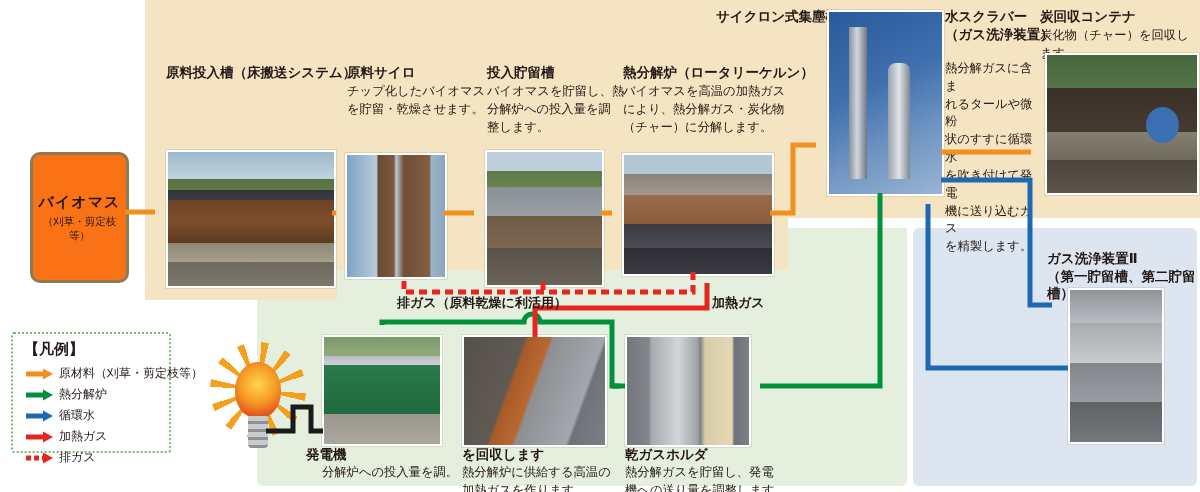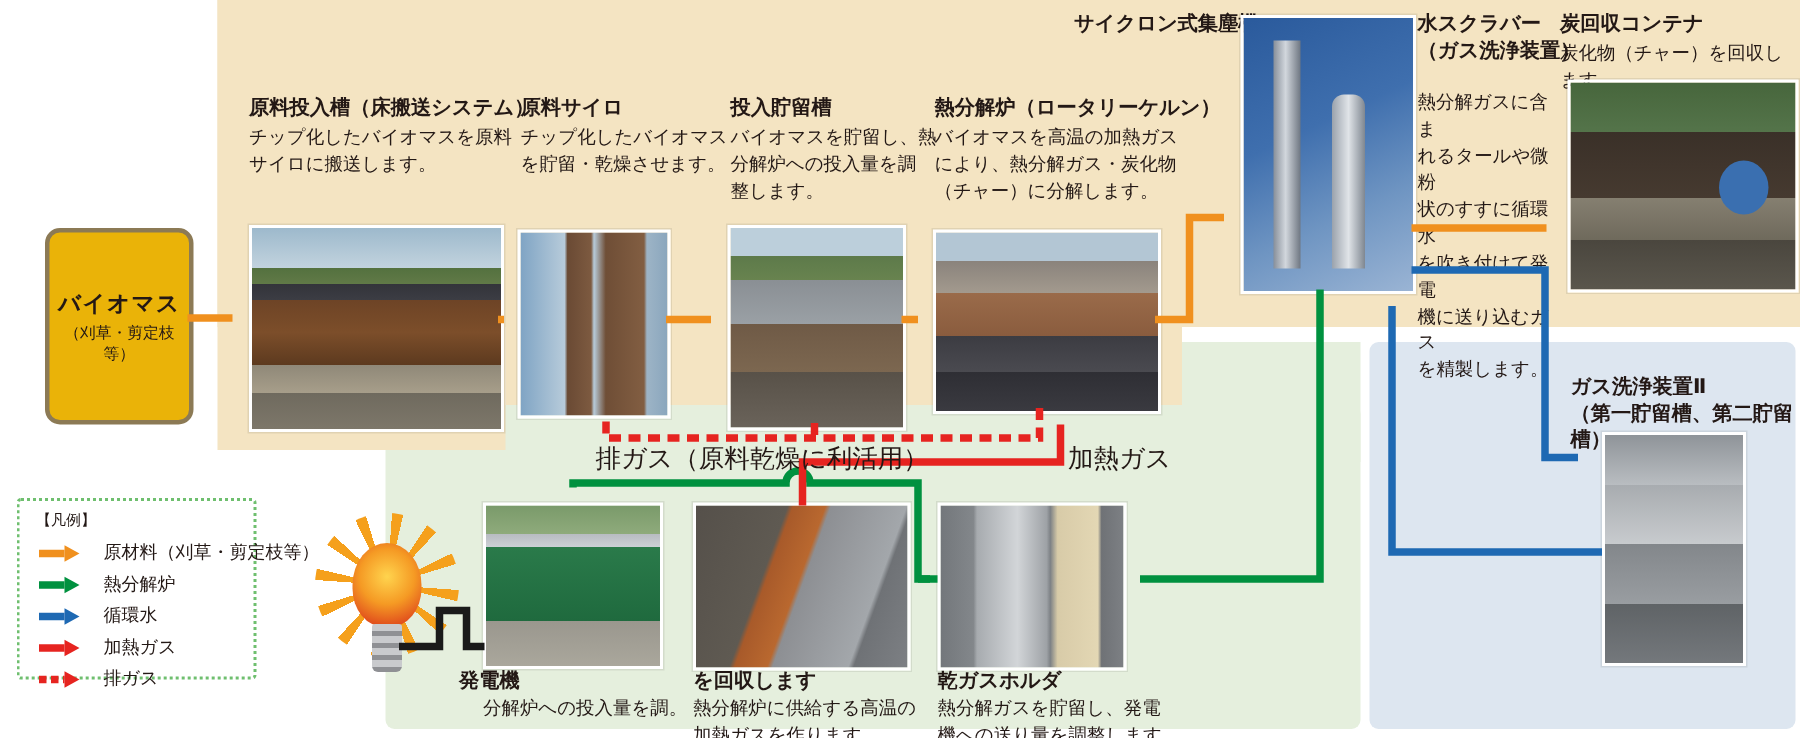--- a/index.html
+++ b/index.html
@@ -8,28 +8,28 @@
   .abs{position:absolute;}
   
   .panel{position:absolute;}
   #panel-beige-main{left:145px;top:0;width:1055px;height:218px;background:#f4e4c2;}
   #panel-green-main{left:257px;top:270px;width:650px;height:216px;background:#e5efdd;border-radius:6px;}
   #panel-green-right{left:788px;top:228px;width:119px;height:80px;background:#e5efdd;}
   #panel-beige-tab-left{left:145px;top:0;width:192px;height:300px;background:#f4e4c2;}
   #panel-beige-tab-mid{left:337px;top:0;width:451px;height:270px;background:#f4e4c2;}
   #panel-blue{left:913px;top:228px;width:284px;height:258px;background:#dde6f0;border-radius:6px;}
   
-  #biomass-box{left:30px;top:152px;width:93px;height:125px;background:#eab308;border:3px solid #8c7a55;
+  #biomass-box{left:30px;top:152px;width:93px;height:125px;background:#f97316;border:3px solid #8c7a55;
                border-radius:10px;display:flex;flex-direction:column;justify-content:center;align-items:center;text-align:center;}
   #biomass-box .t{font-weight:bold;font-size:15px;letter-spacing:1px;}
   #biomass-box .s{font-size:10.5px;margin-top:3px;}
   
   .st-name{position:absolute;font-weight:bold;font-size:13.5px;line-height:1.3;white-space:pre-line;}
   .st-desc{position:absolute;font-size:12.3px;line-height:1.45;white-space:pre-line;}
-  .flow-label{position:absolute;font-size:17px;font-weight:400;z-index:6;}
+  .flow-label{position:absolute;font-size:13px;font-weight:700;z-index:6;}
   
   .photo{position:absolute;border:2px solid #fff;box-shadow:0 0 0 1px rgba(0,0,0,.08);z-index:2;}
   #photo-0{left:166px;top:150px;width:166px;height:134px;
     background:linear-gradient(180deg,#9db9cc 0%,#c2d3de 20%,#54713f 20%,#617a47 28%,#33343a 28%,#3c3d44 36%,#6e4426 36%,#7c4e2a 52%,#5d3a1f 68%,#8f8878 68%,#a79e8a 82%,#6f6a5e 82%,#7d776a 100%);}
   #photo-1{left:345px;top:153px;width:98px;height:122px;
     background:linear-gradient(90deg,#7fa4c4 0%,#b7cbda 30%,#6a4a34 32%,#7d5a40 48%,#b7cbda 50%,#6f4e36 58%,#825e42 84%,#9db4c6 86%,#8aa6bd 100%);}
   #photo-2{left:485px;top:150px;width:115px;height:133px;
     background:linear-gradient(180deg,#bccfdb 0%,#bccfdb 14%,#5d7a4a 14%,#68834f 26%,#8a8f94 26%,#9aa0a5 48%,#6f5a46 48%,#7c6750 72%,#585148 72%,#6a635a 100%);}
   #photo-3{left:622px;top:153px;width:148px;height:119px;
     background:linear-gradient(180deg,#b3c6d4 0%,#b3c6d4 16%,#8a837c 16%,#a39a8e 34%,#9a6b4a 34%,#8a5c3e 58%,#3c3c42 58%,#4a4a50 78%,#2e2e34 78%,#3a3a40 100%);}
@@ -44,22 +44,22 @@
     background:linear-gradient(180deg,#7a9a6a 0%,#8fab7c 18%,#b8bcc2 18%,#cdd1d6 26%,#2a7a4a 26%,#1f6a3e 72%,#9a978e 72%,#aaa79c 100%);}
   #photo-8{left:462px;top:335px;width:141px;height:108px;
     background:linear-gradient(110deg,#55504a 0%,#5f5a52 34%,#a85a2a 36%,#b9682f 48%,#8d8f93 50%,#a3a7ab 78%,#6f7276 80%,#7d8084 100%);}
   #photo-9{left:625px;top:335px;width:122px;height:108px;
     background:linear-gradient(90deg,#73777b 0%,#83878b 18%,#a7abaf 20%,#d2d5d8 42%,#9ea2a6 58%,#7d8185 60%,#d8cba8 64%,#e3d7b4 86%,#6f7276 88%,#7d8084 100%);}
   #photo-10{left:1068px;top:288px;width:92px;height:152px;
     background:linear-gradient(180deg,#8f9499 0%,#b9bdc1 22%,#a8acb0 22%,#c8cbce 48%,#83878b 48%,#999da1 74%,#5f6366 74%,#74787c 100%);}
   
   #legend{left:11px;top:332px;width:160px;height:121px;background:#ffffff;border:2px dotted #6fbf6f;
           border-radius:3px;padding:6px 0 0 11px;box-sizing:border-box;z-index:3;}
-  #legend .lg-title{font-size:10px;font-weight:normal;margin-bottom:4px;}
-  .lg-row{display:flex;align-items:center;height:21px;gap:10px;}
+  #legend .lg-title{font-size:15px;font-weight:bold;margin-bottom:4px;}
+  .lg-row{display:flex;align-items:center;height:21px;}
   .lg-row svg{flex:0 0 30px;margin-right:5px;}
   .lg-row .lg-label{font-size:12px;white-space:nowrap;}
   
   #bulb{left:210px;top:342px;width:100px;height:110px;z-index:3;}
   #bulb .rays{position:absolute;left:0;top:0;width:96px;height:96px;border-radius:50%;
     background:repeating-conic-gradient(from 4deg,#f5a01c 0 9deg,rgba(245,160,28,0) 9deg 30deg);}
   #bulb .glass{position:absolute;left:25px;top:20px;width:46px;height:56px;border-radius:50% 50% 46% 46%;
     background:radial-gradient(circle at 50% 40%,#ffd44e 0%,#f59a24 45%,#e2531d 78%,#cf3a1a 100%);}
   #bulb .base{position:absolute;left:38px;top:74px;width:20px;height:32px;border-radius:2px 2px 4px 4px;
     background:repeating-linear-gradient(180deg,#c9cacd 0 5px,#8f9094 5px 8px);}
@@ -78,22 +78,20 @@
   <div class="panel" id="panel-beige-tab-left"></div>
   <div class="panel" id="panel-beige-tab-mid"></div>
   <div class="panel" id="panel-blue"></div>
 
   <div class="abs" id="biomass-box">
     <div class="t">バイオマス</div>
     <div class="s">（刈草・剪定枝等）</div>
   </div>
 
   <div class="st-name" style="left:166px;top:64px;">原料投入槽（床搬送システム）</div>
-  <div class="st-desc" style="left:166px;top:83px;">チップ化したバイオマスを原料
-サイロに搬送します。</div>
 
   <div class="st-name" style="left:347px;top:64px;">原料サイロ</div>
   <div class="st-desc" style="left:347px;top:83px;">チップ化したバイオマス
 を貯留・乾燥させます。</div>
 
   <div class="st-name" style="left:487px;top:64px;">投入貯留槽</div>
   <div class="st-desc" style="left:487px;top:83px;">バイオマスを貯留し、熱
 分解炉への投入量を調
 整します。</div>
 

